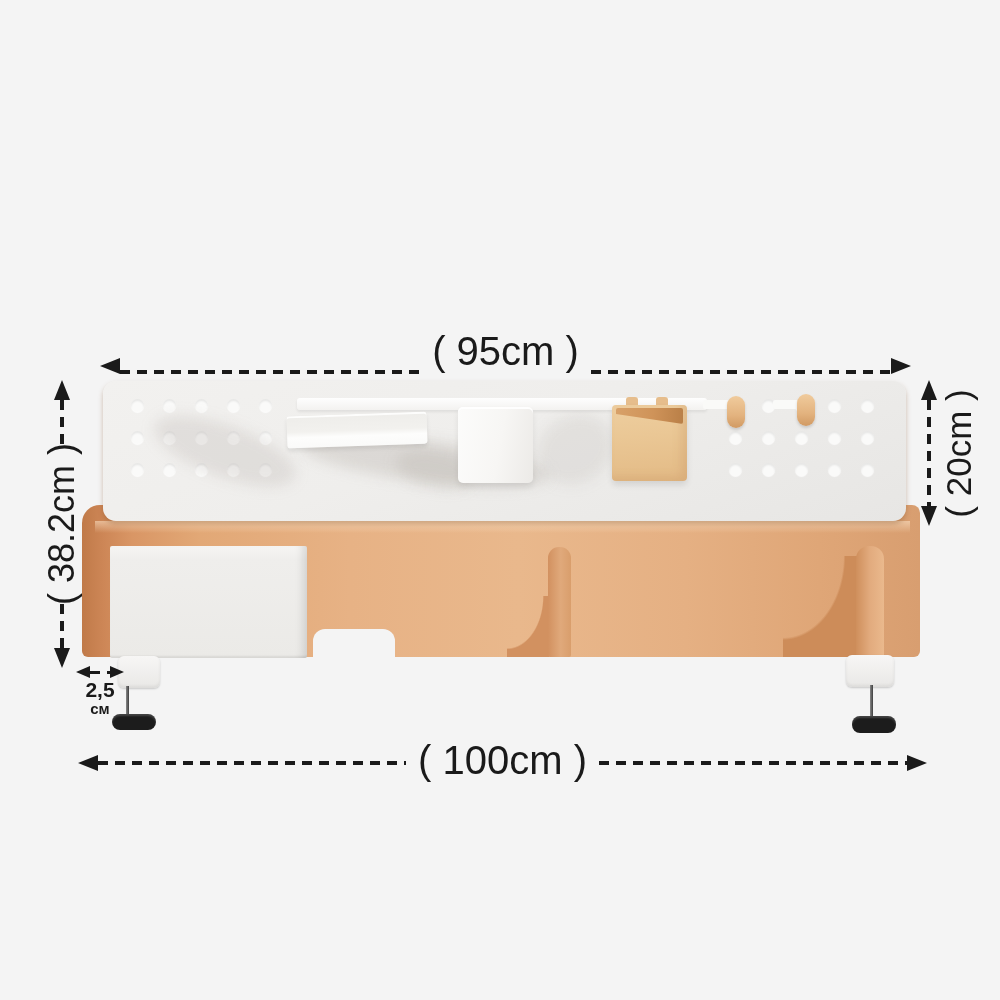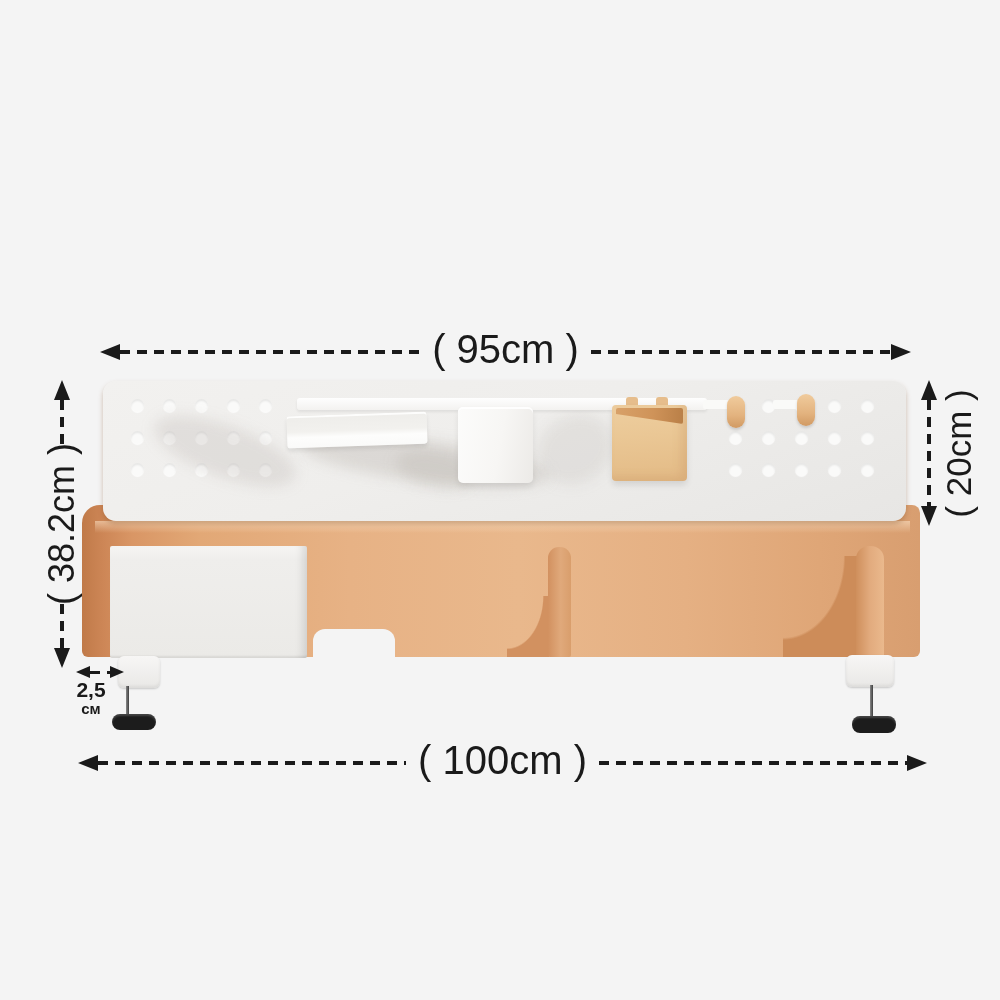--- a/index.html
+++ b/index.html
@@ -150,21 +150,21 @@
   <div class="abs peg" style="left:727px;top:396px;"></div>
   <div class="abs peg" style="left:797px;top:394px;"></div>
 
   <div class="abs clamp-bracket" style="left:118px;top:656px;width:42px;height:32px;"></div>
   <div class="abs clamp-rod" style="left:126px;top:686px;height:30px;"></div>
   <div class="abs clamp-knob" style="left:112px;top:714px;width:44px;height:16px;"></div>
   <div class="abs clamp-bracket" style="left:846px;top:655px;width:48px;height:32px;"></div>
   <div class="abs clamp-rod" style="left:870px;top:685px;height:32px;"></div>
   <div class="abs clamp-knob" style="left:852px;top:716px;width:44px;height:17px;"></div>
 
-  <div class="abs dim-h" style="left:100px;top:338px;width:811px;height:28px;">
+  <div class="abs dim-h" style="left:100px;top:346px;width:811px;height:28px;align-items:flex-end;">
     <span class="ar ar-l"></span>
     <span class="hdash"></span>
     <span class="dim-label">( 95cm )</span>
     <span class="hdash"></span>
     <span class="ar ar-r"></span>
   </div>
 
   <div class="abs dim-h" style="left:78px;top:749px;width:849px;height:28px;">
     <span class="ar ar-l"></span>
     <span class="hdash"></span>
@@ -190,18 +190,18 @@
   </div>
   <div class="abs vlabel-wrap" style="left:936px;top:378px;width:44px;height:150px;">
     <span class="vlabel" style="font-size:35px;">( 20cm )</span>
   </div>
 
   <div class="abs dim-h" style="left:76px;top:664px;width:48px;height:16px;">
     <span class="ar ar-ls"></span>
     <span class="hdash" style="height:3px;"></span>
     <span class="ar ar-rs"></span>
   </div>
-  <div class="abs small-dim-text" style="left:61px;top:679px;width:60px;">
+  <div class="abs small-dim-text" style="left:70px;top:679px;width:60px;">
     <div class="l1">2,5</div>
     <div class="l2">см</div>
   </div>
 
 </div>
 
 </body></html>

